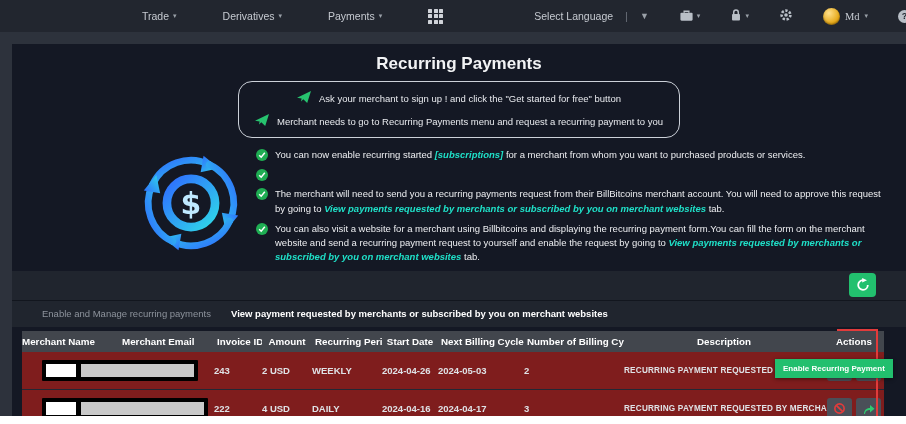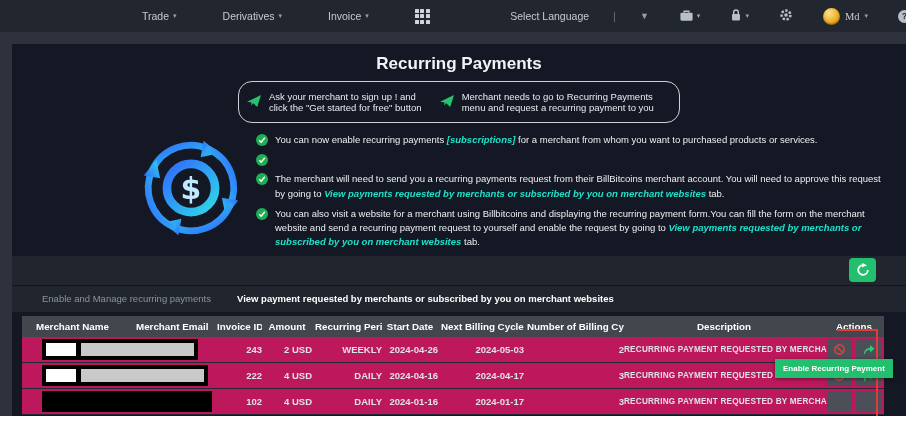--- a/index.html
+++ b/index.html
@@ -8,72 +8,72 @@
 
   
   .topnav { position:absolute; top:0; left:0; right:0; height:32px; background:#22262f;
             display:flex; align-items:center; padding-left:142px; gap:46px;
             font-size:10.5px; color:#c6cad1; z-index:3; }
   .nav-item { display:flex; align-items:center; gap:4px; cursor:pointer;text-align:center; }
   .caret { font-size:7px; color:#9aa0a8; }
   .grid-icon { display:inline-grid; grid-template-columns:repeat(3,4px); grid-gap:1.5px; }
   .grid-icon i { width:4px; height:4px; background:#d0d3d9; border-radius:0.5px; }
   .nav-right { margin-left:auto; display:flex; align-items:center; gap:30px; padding-right:2px; }
-  .lang { display:flex; align-items:center; gap:24px; }
+  .lang { display:flex; align-items:center; gap:12px; }
   .lang .sep { color:#6a707a; font-size:11px; }
   .icon-btn { display:flex; align-items:center; gap:3px; cursor:pointer; }
   .coin { width:17px; height:17px; border-radius:50%;
           background:radial-gradient(circle at 35% 30%, #ffe08a, #e6a817 65%, #b97f10);
           box-shadow:inset 0 -1px 2px rgba(0,0,0,.4); }
   .user { display:flex; align-items:center; gap:5px;font-family:Liberation Serif, serif; }
   .help-circle { width:13px; height:13px; border-radius:50%; background:#b9bfc7; color:#22262f;
                  font-size:9px; font-weight:bold; display:flex; align-items:center; justify-content:center;
                  margin-right:-7px; }
 
   
   .frame { position:absolute; top:32px; left:0; right:0; height:384px; background:#2d323c; }
   .panel { position:absolute; top:44px; left:12px; right:0; height:372px; background:#141824;
            overflow:hidden; z-index:2; }
 
   .page-title { margin-top:10px; text-align:center; color:#f2f3f5; font-size:17px; font-weight:bold; }
 
   .tips-box { width:442px; margin:7px auto 0; border:1px solid #ccd1d9; border-radius:14px;
-              padding:9px 8px; display:flex; flex-direction:row; gap:9px; }
+              padding:9px 8px; display:flex; flex-direction:column; gap:9px; }
   .tip { display:flex; align-items:center; justify-content:center; gap:8px;
          color:#e8eaee; font-size:9.5px; }
 
   .info { display:flex; margin-top:10px; padding-left:126px; gap:12px; }
   .hero { width:106px; flex-shrink:0; padding-top:2px; }
   .bullets { flex:1; padding-right:14px; }
   .bullet { display:flex; gap:7px; margin-bottom:6px; }
   .bullet svg { flex-shrink:0; margin-top:1px; }
   .bullet p { color:#edeef1; font-size:9.5px; line-height:1.5; }
   .cy { color:#1fe0c8; font-style:italic; font-weight:bold; }
 
   .toolbar { height:30px; background:#20252e; border-bottom:1px solid #12161e;
              display:flex; align-items:center; justify-content:flex-end; padding-right:30px; }
   .green-btn { width:27px; height:24px; background:#22c06e; border-radius:4px; border:none;
                display:flex; align-items:center; justify-content:center; cursor:pointer; }
 
   .tabs { height:26px; background:#20252e; display:flex; align-items:center;
-          padding-left:30px; gap:26px; font-size:9.5px; }
+          padding-left:30px; gap:20px; font-size:9.5px; }
   .tab { color:#8d939c; cursor:pointer; white-space:nowrap; }
   .tab.active { color:#ffffff; font-weight:bold; }
 
   
   .table-wrap { margin:4px 22px 0 10px; }
   table { width:100%; border-collapse:collapse; table-layout:fixed; }
   col.c-name{width:100px} col.c-email{width:92px} col.c-inv{width:48px} col.c-amt{width:50px}
   col.c-per{width:70px} col.c-start{width:56px} col.c-next{width:86px} col.c-cyc{width:100px}
   col.c-desc{width:200px} col.c-act{width:60px}
   thead th { background:#42464d; color:#fff; font-size:9.8px; font-weight:bold;
              height:21px; padding:0 3px; text-align:center; white-space:nowrap; overflow:hidden; }
-  thead th.al { text-align:left; padding-left:14px; }
-  tbody td { height:26px; border-bottom:1px solid #222835; background:#be185d;
-             color:#dfe2e6; font-size:9.5px; font-weight:bold; text-align:right; white-space:nowrap; }
+  thead th.al { text-align:left; padding-left:0; }
+  tbody td { height:38px; border-bottom:1px solid #222835; background:#7f1d1d;
+             color:#dfe2e6; font-size:9.5px; font-weight:bold; text-align:left; white-space:nowrap; }
   td.desc { font-size:8.2px; letter-spacing:.2px; overflow:visible; }
   .redact { display:flex; align-items:center; gap:5px; background:#000; height:21px;
             margin-left:20px; padding:4px; border-radius:1px; }
   .redact .w { width:30px; height:13px; background:#fff; }
   .redact .g { flex:1; height:13px; background:#c9c9c9; }
   .r1{width:156px} .r2{width:166px} .r3{width:170px}
   .actions { display:flex; justify-content:center; gap:4px; }
   .abtn { width:25px; height:21px; border-radius:3px; background:#4a4f58; border:none;
           display:flex; align-items:center; justify-content:center; cursor:pointer; }
 
@@ -92,21 +92,21 @@
   <div class="topnav">
     <div class="nav-item">
       <span>Trade</span>
       <span class="caret">▾</span>
     </div>
     <div class="nav-item">
       <span>Derivatives</span>
       <span class="caret">▾</span>
     </div>
     <div class="nav-item">
-      <span>Invoice</span>
+      <span>Payments</span>
       <span class="caret">▾</span>
     </div>
     <span class="grid-icon">
       <i></i>
         <i></i>
         <i></i>
         <i></i>
         <i></i>
         <i></i>
         <i></i>
@@ -200,21 +200,21 @@
           <text x="55" y="66" text-anchor="middle" font-size="31" font-weight="bold" fill="#bfe9ff" font-family="'DejaVu Sans', sans-serif">$</text>
         </svg>
       </div>
 
       <div class="bullets">
         <div class="bullet">
           <svg width="12" height="12" viewBox="0 0 12 12">
               <circle cx="6" cy="6" r="6" fill="#1fae53"></circle>
               <path d="M3.2,6.2 L5.2,8.2 L8.8,3.8" fill="none" stroke="#fff" stroke-width="1.5"></path>
             </svg>
-          <p><span>You can now enable recurring payments </span><span class="cy">[subscriptions]</span><span> for a merchant from whom you want to purchased products or services.</span></p>
+          <p><span>You can now enable recurring started </span><span class="cy">[subscriptions]</span><span> for a merchant from whom you want to purchased products or services.</span></p>
         </div>
         <div class="bullet">
           <svg width="12" height="12" viewBox="0 0 12 12">
               <circle cx="6" cy="6" r="6" fill="#1fae53"></circle>
               <path d="M3.2,6.2 L5.2,8.2 L8.8,3.8" fill="none" stroke="#fff" stroke-width="1.5"></path>
             </svg>
         </div>
         <div class="bullet">
           <svg width="12" height="12" viewBox="0 0 12 12">
               <circle cx="6" cy="6" r="6" fill="#1fae53"></circle>

